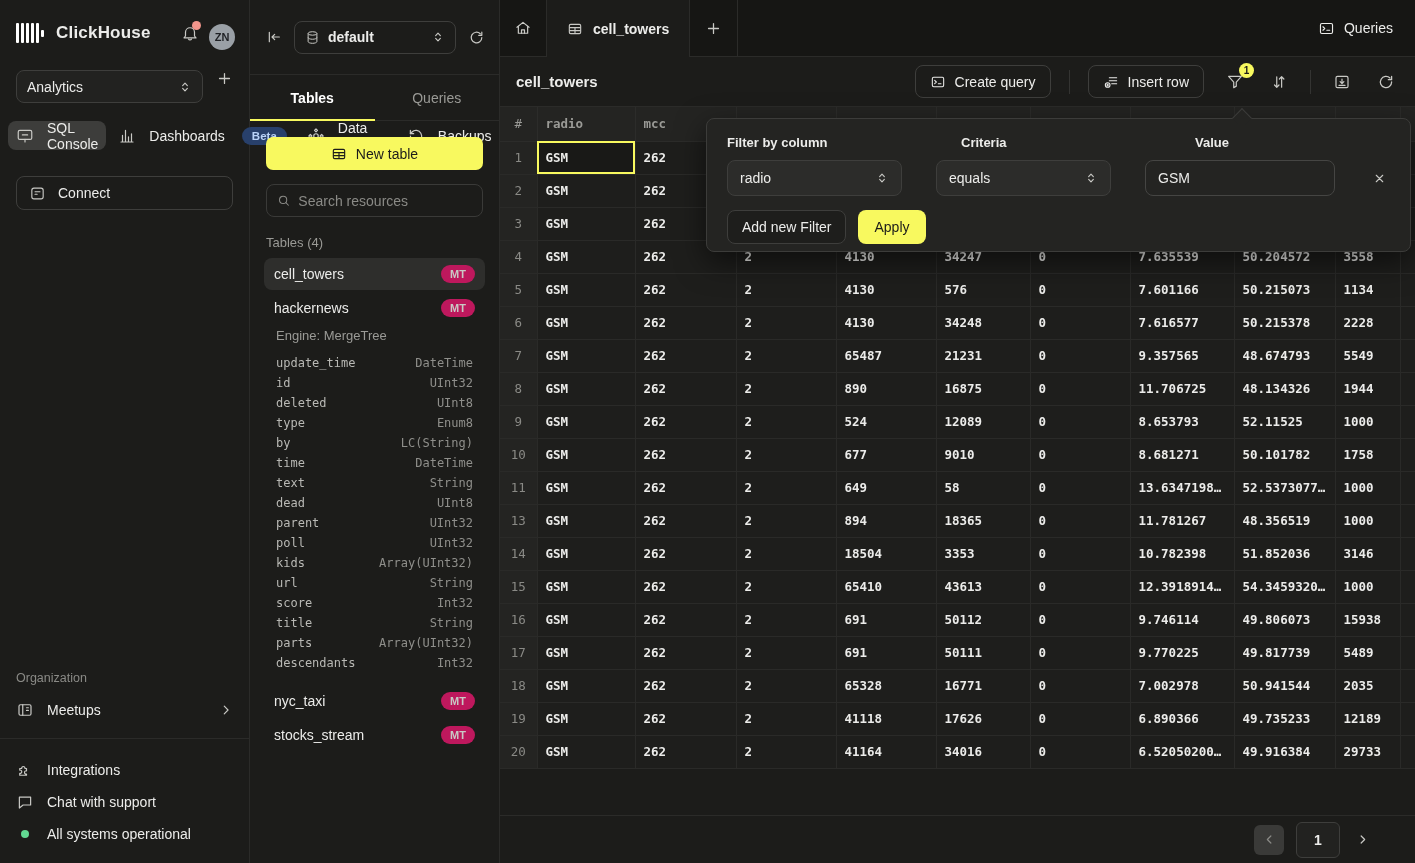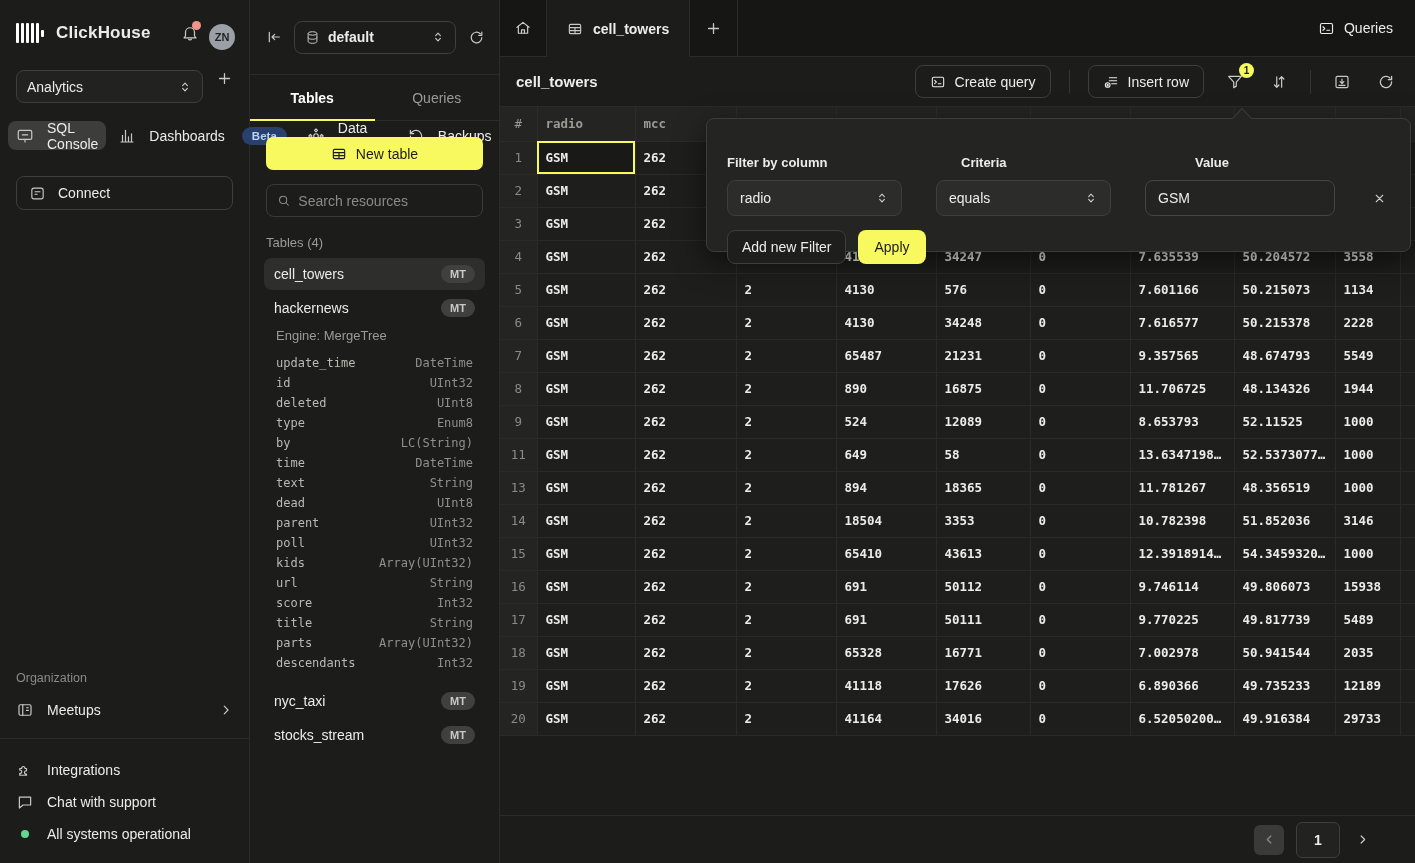--- a/index.html
+++ b/index.html
@@ -66,21 +66,21 @@
   .search-box { margin-top:14px; height:33px; border:1px solid #3a3a38; border-radius:8px;
     display:flex; align-items:center; gap:8px; padding:0 10px; color:#8a8a86; }
   .search-box input { background:transparent; border:none; outline:none; color:#ececea; width:100%;
     font-size:14px; font-family:"Liberation Sans",sans-serif; }
   .search-box input::placeholder { color:#8a8a86; }
   .sec-label { font-size:13px; color:#9a9a96; margin:18px 0 8px 0; }
   .tbl-item { height:32px; display:flex; align-items:center; border-radius:8px; padding:0 10px;
     cursor:pointer; margin:2px -2px; }
   .tbl-item.selected { background:#2e2e2c; }
   .tbl-item .tname { flex:1; font-size:14px; font-weight:500; }
-  .mt-badge { background:#404040; color:#c9c9c5; font-size:11px; font-weight:700; padding:3px 9px;
+  .mt-badge { background:#be185d; color:#c9c9c5; font-size:11px; font-weight:700; padding:3px 9px;
     border-radius:10px; }
   .engine { font-size:13px; color:#9a9a96; margin:4px 10px 10px 10px; }
   .schema { display:flex; flex-direction:column; gap:0; margin:0 10px 12px 10px;justify-content:center; }
   .schema-row { display:flex; justify-content:space-between; height:20px; align-items:center;
     font-family:"DejaVu Sans Mono", monospace; font-size:12px; }
   .schema-row .cname { color:#b9b9b5; }
   .schema-row .ctype { color:#8f8f8b; }
 
   
   .main { flex:1; position:relative; display:flex; flex-direction:column; }
@@ -137,21 +137,21 @@
   .popup { position:absolute; left:206px; top:118px; width:705px; height:134px; background:#242422;
     border:1px solid #3c3c3a; border-radius:8px; box-shadow:0 10px 30px rgba(0,0,0,.55); z-index:10;
     padding:16px 20px; }
   .popup .caret { position:absolute; top:-8px; left:528px; width:14px; height:14px; background:#242422;
     border-left:1px solid #3c3c3a; border-top:1px solid #3c3c3a; transform:rotate(45deg); }
   .pp-row { display:flex; align-items:center; gap:34px; }
   .pp-labels span { font-size:13px; font-weight:700; }
   .pp-l1, .pp-f1 { width:200px; }
   .pp-l2, .pp-f2 { width:200px; }
   .pp-l3 { width:190px; }
-  .pp-labels { margin-bottom:10px;margin-top:20px; }
+  .pp-labels { margin-bottom:10px; }
   .pp-select { height:36px; background:#2c2c2a; border:1px solid #3e3e3c; border-radius:8px;
     display:flex; align-items:center; padding:0 12px; cursor:pointer; }
   .pp-select span { flex:1; }
   .pp-input { width:190px; height:36px; background:#242422; border:1px solid #454543; border-radius:8px;
     color:#ececea; padding:0 12px; font-size:14px; outline:none; font-family:"Liberation Sans",sans-serif; }
   .pp-close { margin-left:auto; color:#c9c9c5; cursor:pointer; padding:4px; }
   .pp-actions { margin-top:14px; gap:12px; }
   .pp-add { height:34px; border:1px solid #3e3e3c; border-radius:8px; background:#1e1e1c; color:#ececea;
     padding:0 14px; font-size:14px; cursor:pointer; font-family:"Liberation Sans",sans-serif; }
   .pp-apply { height:34px; border:none; border-radius:8px; background:#f8f95f; color:#1c1c1a;
@@ -677,20 +677,33 @@
             <td data-name="cell">2</td>
             <td data-name="cell">524</td>
             <td data-name="cell">12089</td>
             <td data-name="cell">0</td>
             <td data-name="cell">8.653793</td>
             <td data-name="cell">52.11525</td>
             <td data-name="cell">1000</td>
             <td data-name="cell"></td>
           </tr>
           <tr data-name="table-row">
+            <td class="c-num" data-name="row-number">10</td>
+            <td data-name="cell">GSM</td>
+            <td data-name="cell">262</td>
+            <td data-name="cell">2</td>
+            <td data-name="cell">677</td>
+            <td data-name="cell">9010</td>
+            <td data-name="cell">0</td>
+            <td data-name="cell">8.681271</td>
+            <td data-name="cell">50.101782</td>
+            <td data-name="cell">1758</td>
+            <td data-name="cell"></td>
+          </tr>
+          <tr data-name="table-row">
             <td class="c-num" data-name="row-number">11</td>
             <td data-name="cell">GSM</td>
             <td data-name="cell">262</td>
             <td data-name="cell">2</td>
             <td data-name="cell">649</td>
             <td data-name="cell">58</td>
             <td data-name="cell">0</td>
             <td data-name="cell">13.6347198…</td>
             <td data-name="cell">52.5373077…</td>
             <td data-name="cell">1000</td>

